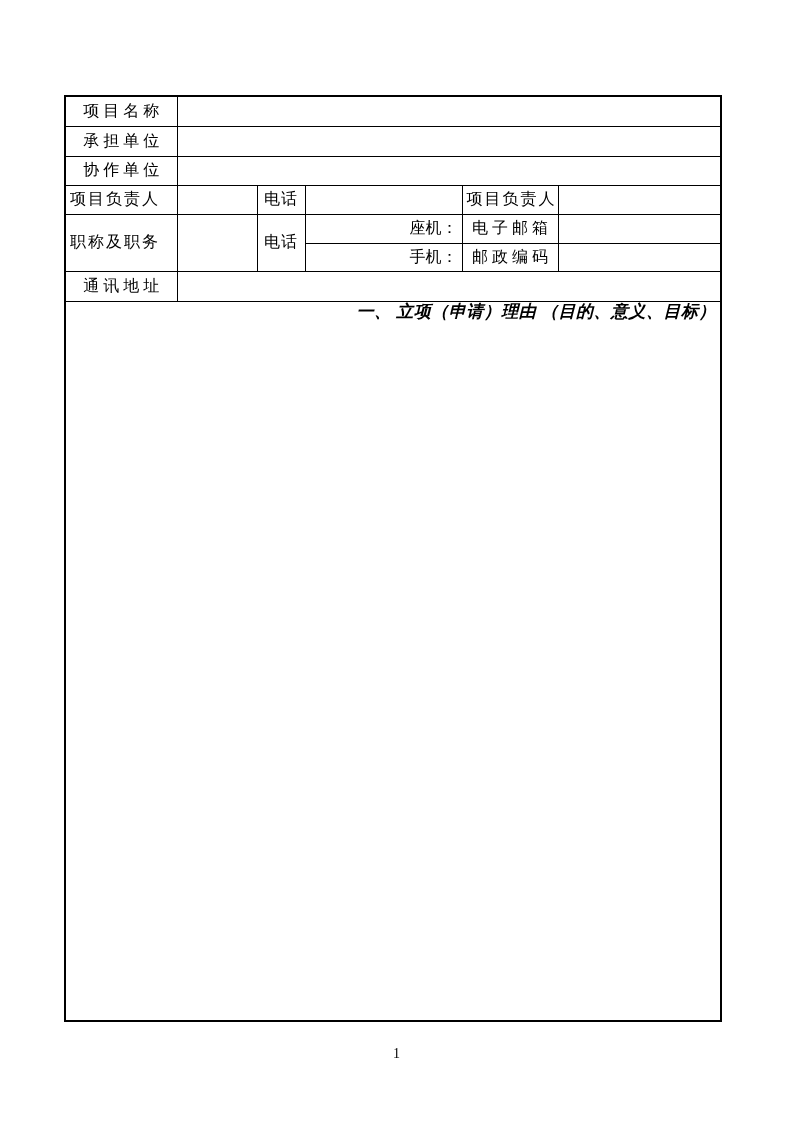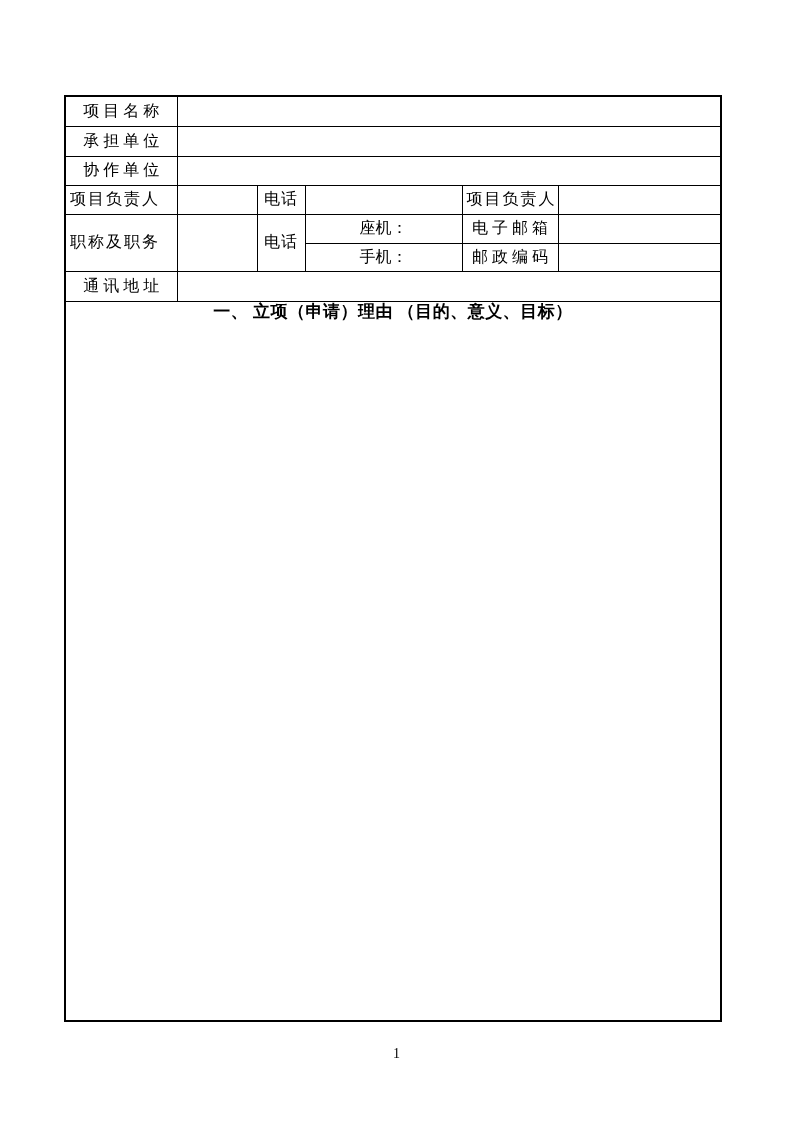--- a/index.html
+++ b/index.html
@@ -44,31 +44,32 @@
   }
   td.lbl5 {
     text-align: left;
     letter-spacing: 2px;
   }
   td.phone {
     text-align: center;
     letter-spacing: 1px;
   }
   td.sub {
-    text-align: center;
+    text-align: right;
     padding-left: 7px;
   }
   td.field {
     background: #ffffff;
   }
   td.section-box {
     vertical-align: top;
-    text-align: center;
+    text-align: right;
     padding: 8px 10px;
     white-space: normal;
+    font-style: italic;
   }
   .section-title {
     font-weight: bold;
     font-size: 17px;
     letter-spacing: 0.5px;
   }
   .page-number {
     position: absolute;
     left: 0;
     top: 1046px;

